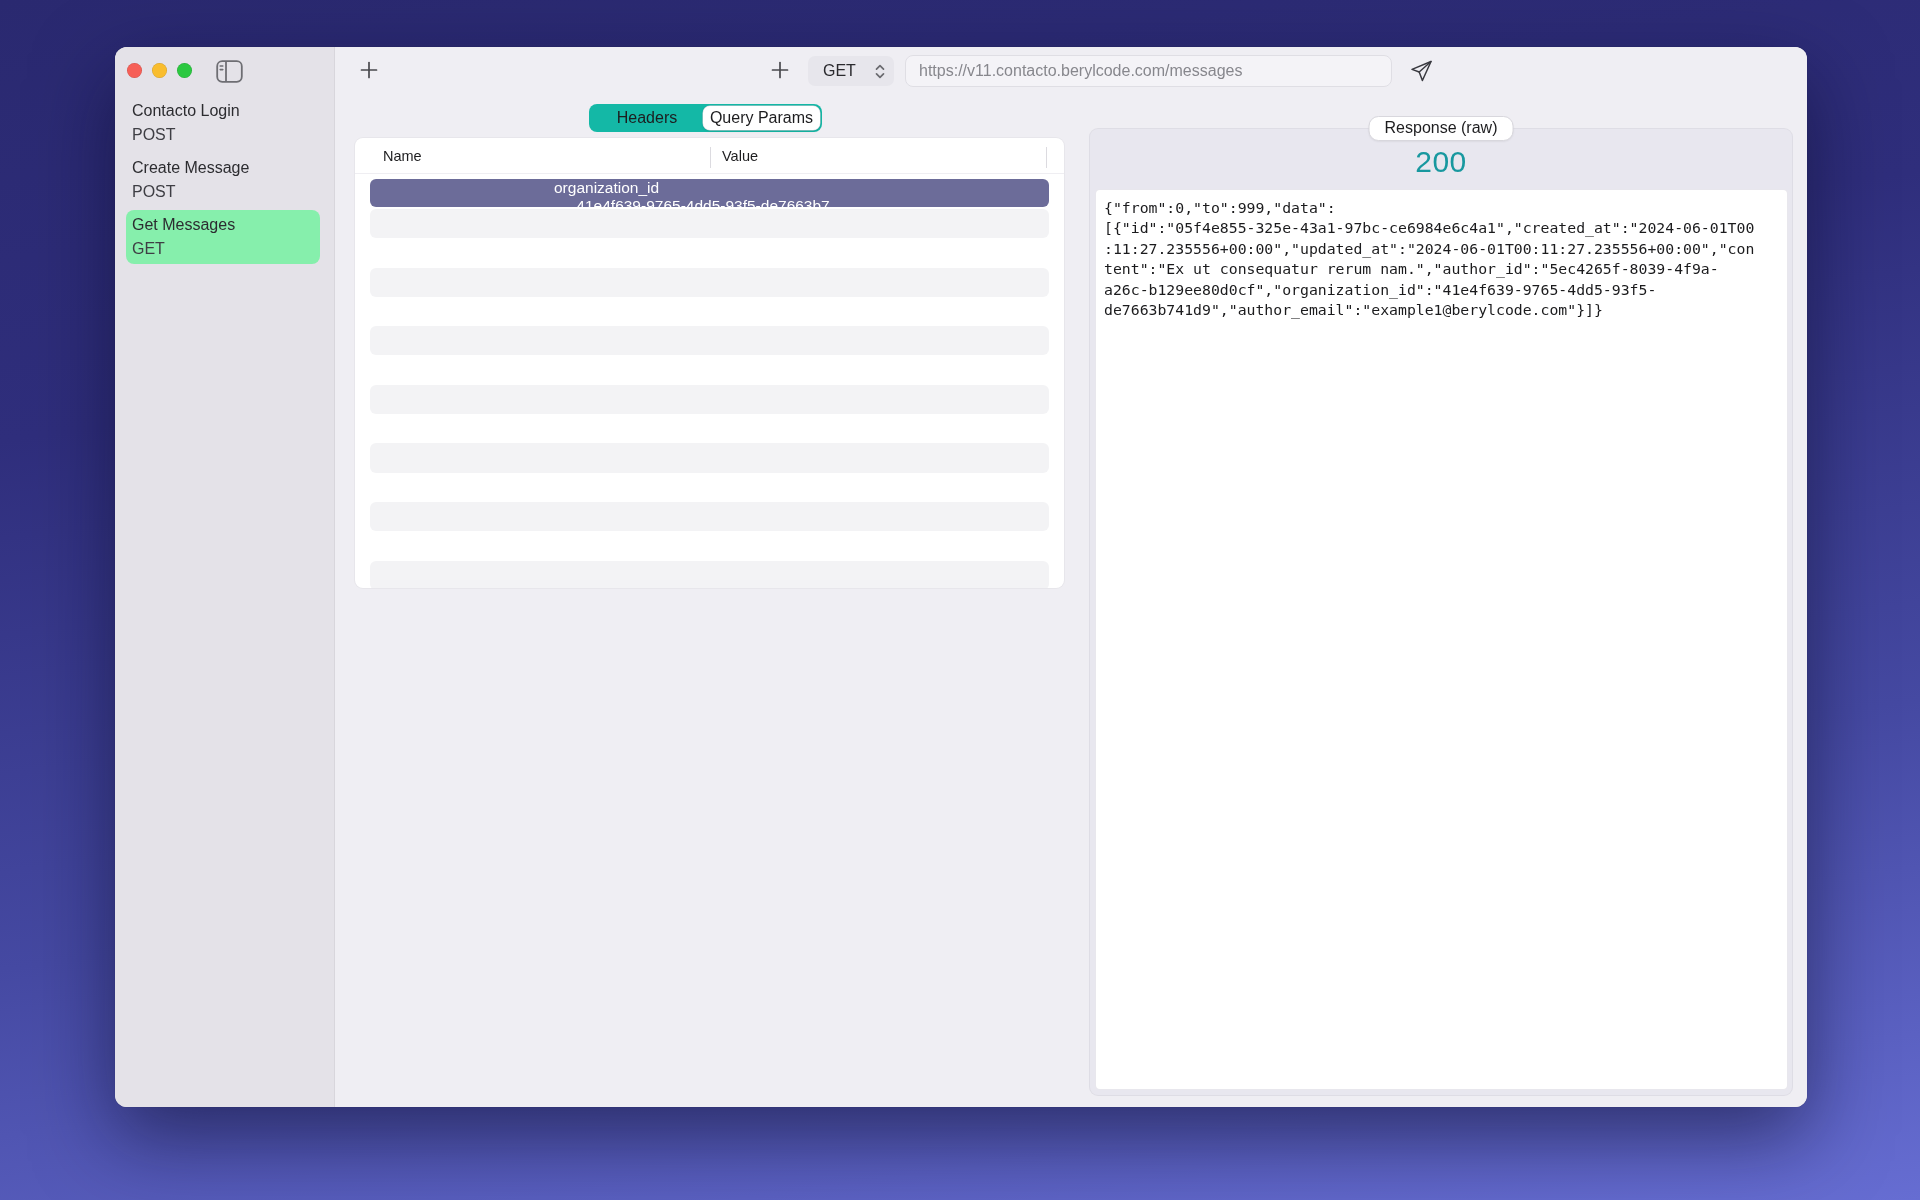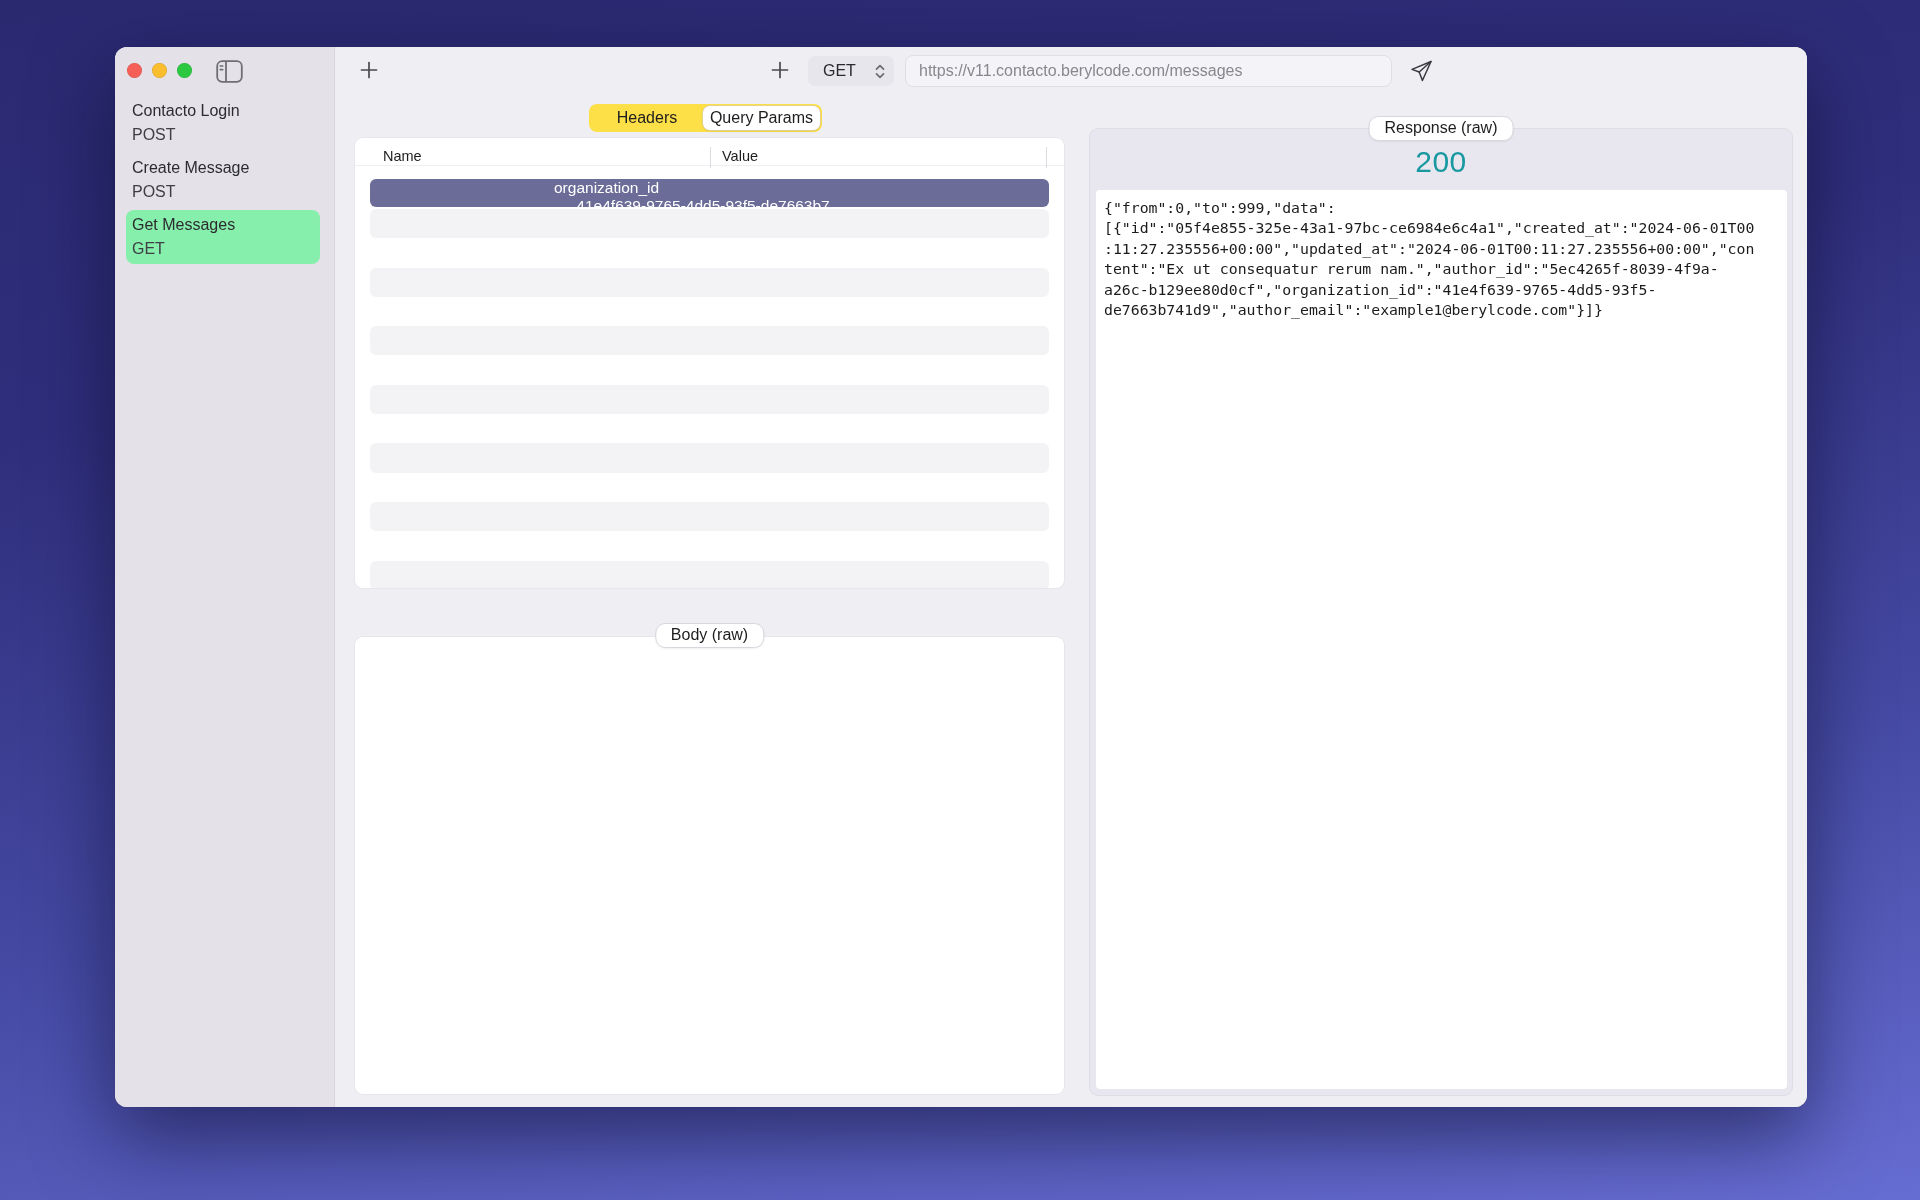--- a/index.html
+++ b/index.html
@@ -42,31 +42,31 @@
   .method-label { font-size:16px; color:#2a2a2e; }
 
   .url-field { position:absolute; left:562px; top:8px; width:487px; height:32px;
     background:#f4f3f7; border:1px solid #dfdee4; border-radius:8px;
     font-size:16px; color:#87878d; padding:15px 13px; font-family:"Liberation Sans","DejaVu Sans",sans-serif; }
 
   .send-btn { position:absolute; left:1062px; top:9px; width:32px; height:30px; }
 
   
   .tabs { position:absolute; left:246px; top:57px; height:28px; display:flex;
-    background:#fde047; border-radius:8px; padding:2px; z-index:3; }
+    background:#14b8a6; border-radius:8px; padding:2px; z-index:3; }
   .tab { font-size:16px; line-height:24px; text-align:center; border-radius:7px;
     color:#1d1d1f; cursor:pointer; border:none; background:transparent; padding:0; }
   .tab-headers { width:112px; }
   .tab-qp { width:117px; }
   .tab.selected { background:#ffffff; box-shadow:0 0 0 .5px #cfced5, 0 1px 3px rgba(0,0,0,.12); }
 
   
   .params-panel { position:absolute; left:12px; top:91px; width:709px; height:450px;
     background:#ffffff; border-radius:8px; box-shadow:0 0 0 1px #e7e6eb; overflow:hidden; }
-  .params-header { position:relative; height:28px; border-bottom:1px solid #efeef2; }
+  .params-header { position:relative; height:36px; border-bottom:1px solid #efeef2; }
   .col-label { position:absolute; top:10px; font-size:14.5px; color:#1d1d1f; }
   .col-label.name  { left:28px; }
   .col-label.value { left:367px; }
   .header-divider { position:absolute; top:9px; width:1px; height:21px; background:#dcdbe0; }
   .hd-1 { left:355px; } .hd-2 { left:691px; }
   .params-rows { position:absolute; top:41px; left:15px; right:15px; bottom:0; overflow:hidden; }
   .param-row-selected { height:28px; border-radius:6px; background:#6c6c99; color:#fff;
     display:flex; align-items:center; margin-bottom:2px; cursor:pointer;flex-direction:column; }
   .prs-name  { padding-left:13px; width:337px; font-size:15.5px; white-space:nowrap; }
   .prs-value { font-size:15.5px; white-space:nowrap; overflow:hidden; }
@@ -192,23 +192,20 @@
               <div class="param-row-empty"></div>
               <div class="param-row-empty striped"></div>
               <div class="param-row-empty"></div>
               <div class="param-row-empty striped"></div>
               <div class="param-row-empty"></div>
               <div class="param-row-empty striped"></div>
             </div>
         </div>
       </section>
 
-      <section class="body-panel">
-        <span class="pill-badge body-badge">Body (raw)</span>
-      </section>
 
       <section class="response-panel">
         <span class="pill-badge response-badge">Response (raw)</span>
         <div class="response-status" style="color: rgb(24, 152, 159);">200</div>
         <div class="response-box">
           <pre>{"from":0,"to":999,"data":
 [{"id":"05f4e855-325e-43a1-97bc-ce6984e6c4a1","created_at":"2024-06-01T00
 :11:27.235556+00:00","updated_at":"2024-06-01T00:11:27.235556+00:00","con
 tent":"Ex ut consequatur rerum nam.","author_id":"5ec4265f-8039-4f9a-
 a26c-b129ee80d0cf","organization_id":"41e4f639-9765-4dd5-93f5-

